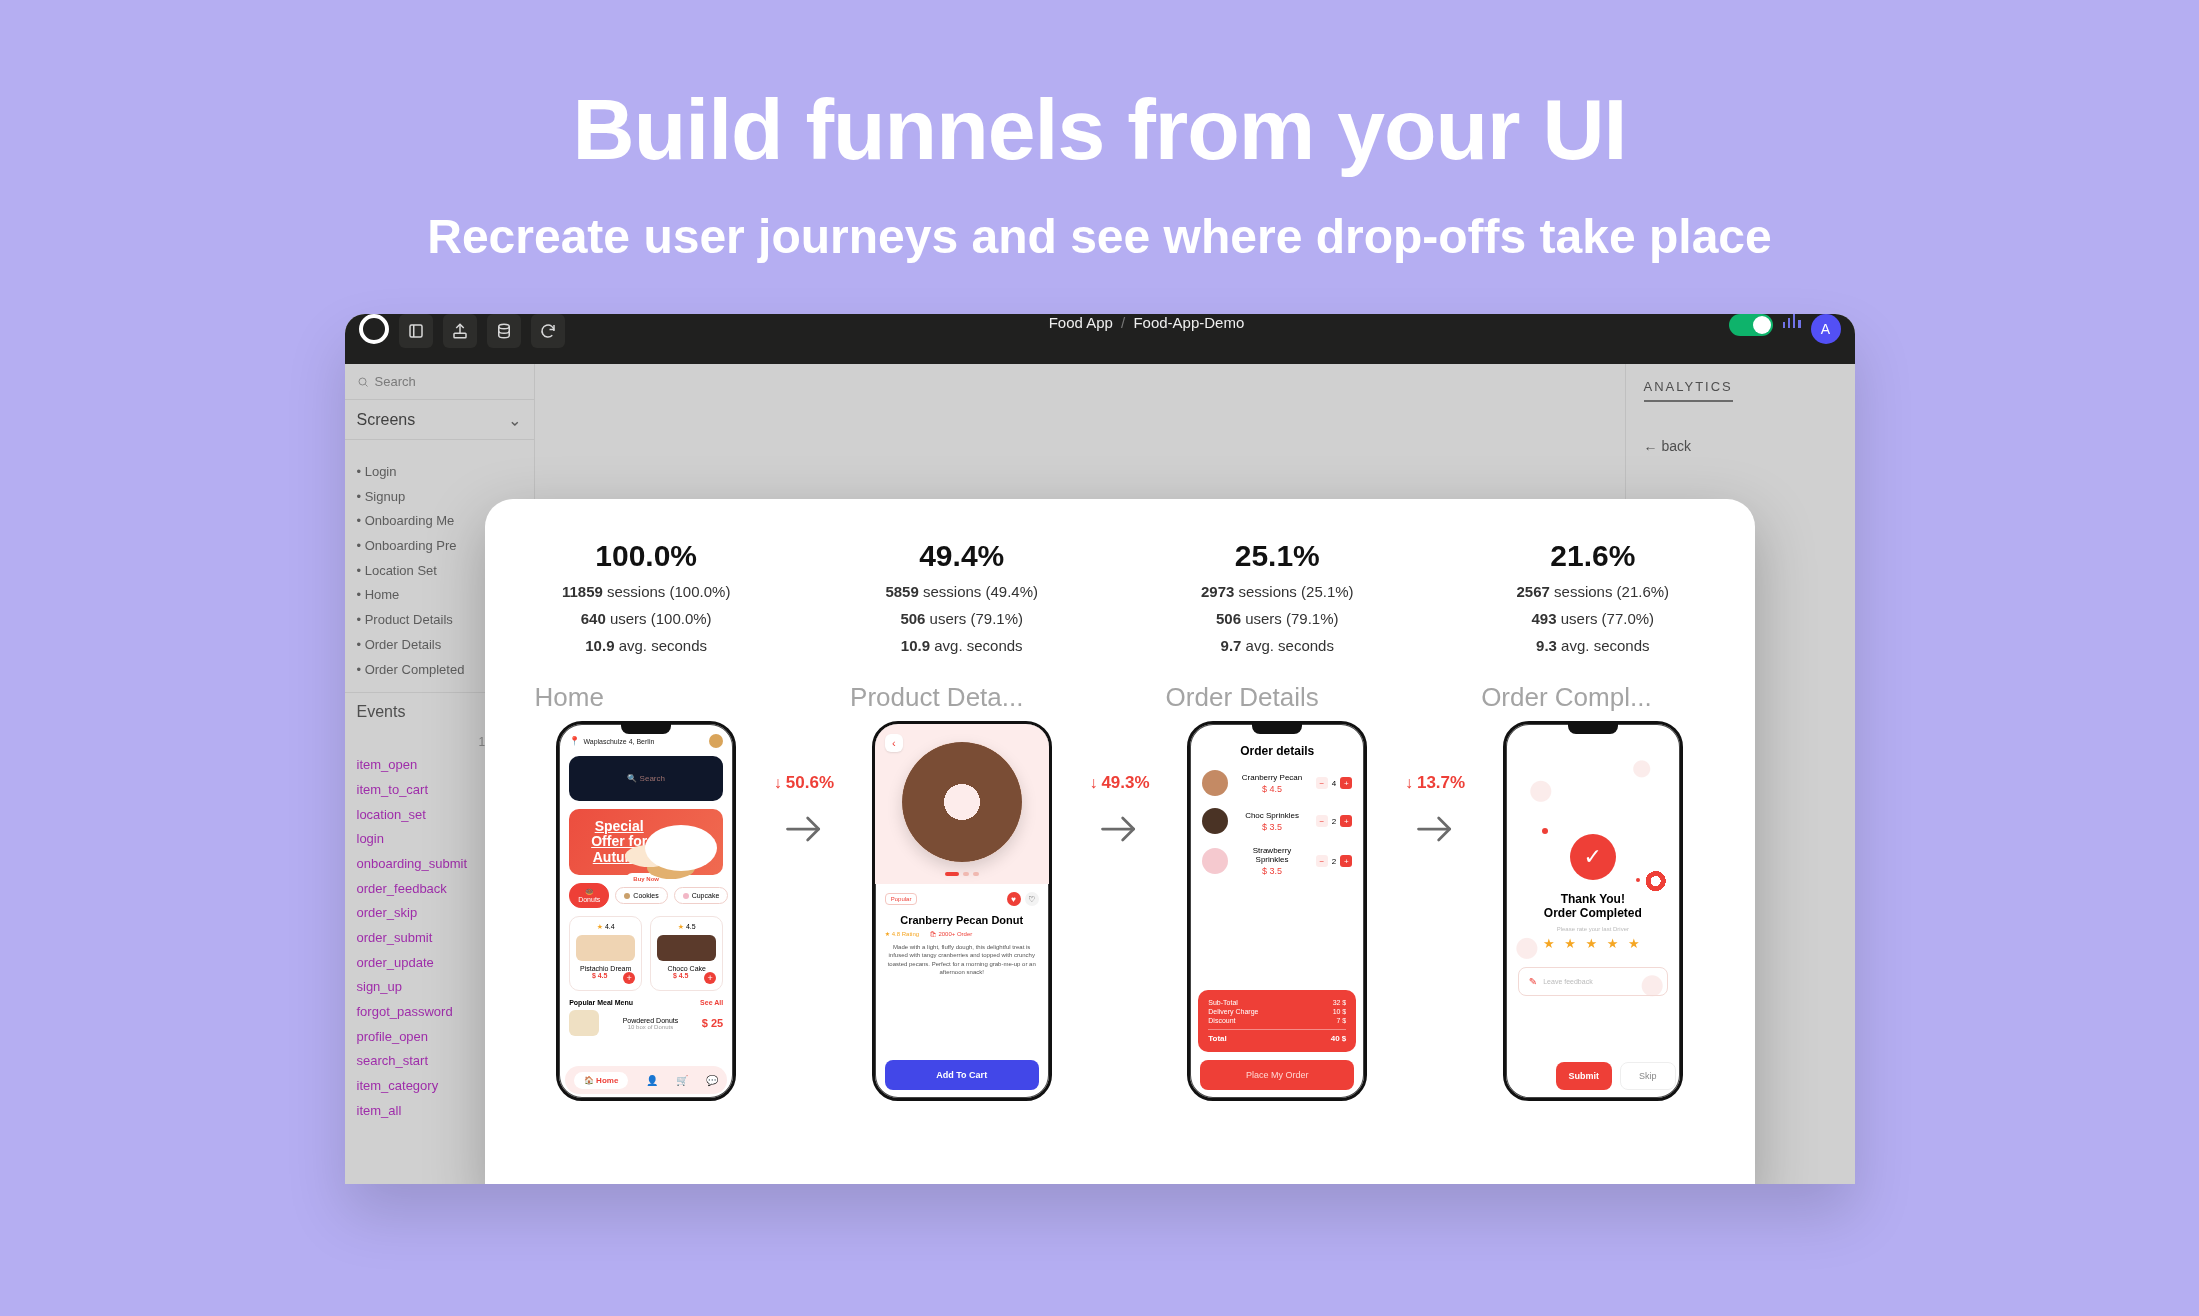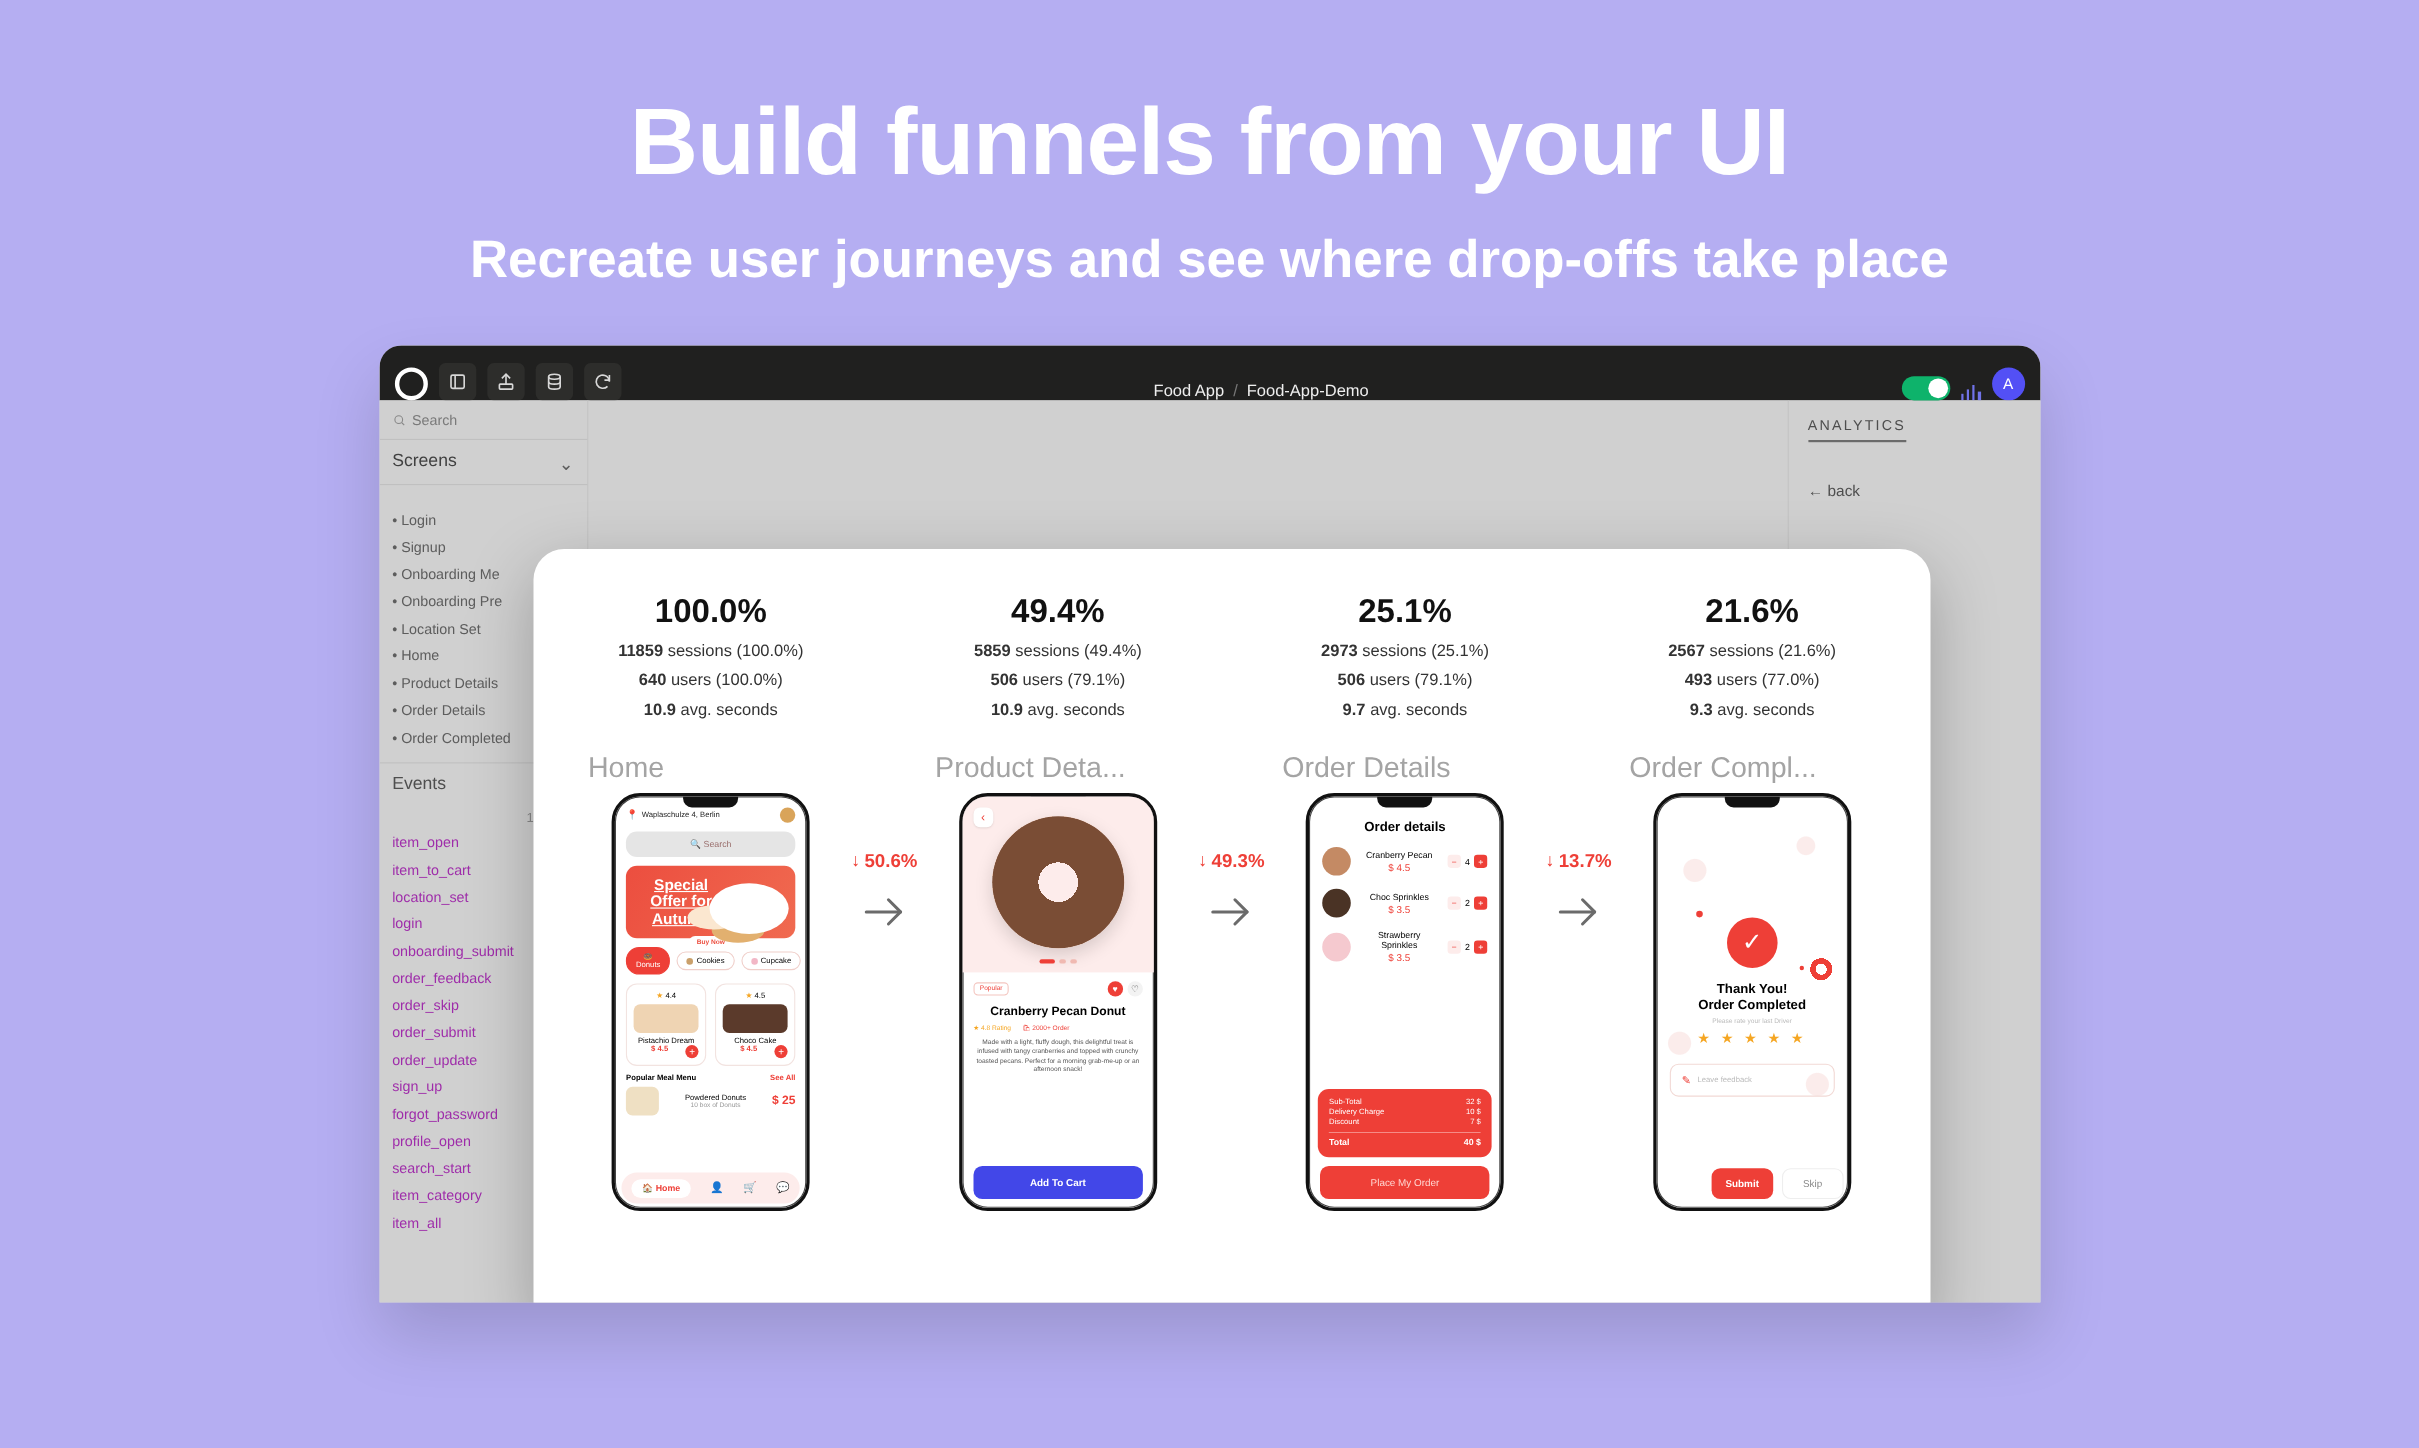--- a/index.html
+++ b/index.html
@@ -38,21 +38,21 @@
     border-radius: 20px 20px 0 0;
     overflow: hidden;
     position: relative;
     box-shadow: 0 30px 60px rgba(0,0,0,0.15);
     height: 870px;
   }
   .app-titlebar {
     height: 50px;
     background: #20201f;
     display: flex;
-    align-items: flex-end;
+    align-items: flex-start;
     color: #ccc;
     font-size: 14px;
     padding: 0 14px;
     gap: 10px;
   }
   .logo-donut {
     width: 30px; height: 30px; border-radius: 50%;
     border: 4px solid #fff; background: transparent; flex-shrink:0;
   }
   .tb-btn {
@@ -139,21 +139,21 @@
   }
   .phone .notch { position:absolute; top:0; left:50%; transform:translateX(-50%); width:50px; height:10px; background:#111; border-radius:0 0 8px 8px; }
 
   
   .ph-home .top {
     display:flex; align-items:center; justify-content:space-between; padding:10px 10px 0;
     font-size:7px; color:#222;
   }
   .pin { color:#ee3f37; font-size:9px; }
   .avtr { width:14px; height:14px; border-radius:50%; background:#d9a45a;}
-  .search-pill { margin:8px 10px 0; background:#e5e5e5; border-radius:10px; font-size:8px; color:#9a6f6d; padding:7px 10px;}
+  .search-pill { margin:8px 10px 0; background:#0f172a; border-radius:10px; font-size:8px; color:#9a6f6d; padding:18px 10px;}
   .promo {
     margin:8px 10px 0; background:linear-gradient(120deg,#ec4e3f,#f06a50); border-radius:10px; color:#fff; padding:10px; position:relative; height:66px;
   }
   .promo .t1 { font-size:14px; font-weight:700; line-height:1.1; max-width:80px;text-decoration:underline;}
   .promo .cta { margin-top:8px; background:#fff; color:#ec4e3f; font-size:6px; padding:3px 7px; border-radius:8px; display:inline-block; font-weight:700;}
   .promo .pic { position:absolute; right:6px; bottom:4px; width:72px; height:46px; background:#fff; border-radius:50%;
     box-shadow:-32px 8px 0 -12px #fbe7d0, -10px 20px 0 -12px #e2b06f; }
   .cat-row { display:flex; gap:6px; padding:8px 10px 0; font-size:7px; align-items:center;}
   .cat-chip { border:1px solid #f0cfca; border-radius:12px; padding:4px 8px; display:flex; align-items:center; gap:3px;}
   .cat-chip.active { background:#ee3f37; color:#fff; border-color:#ee3f37;}

